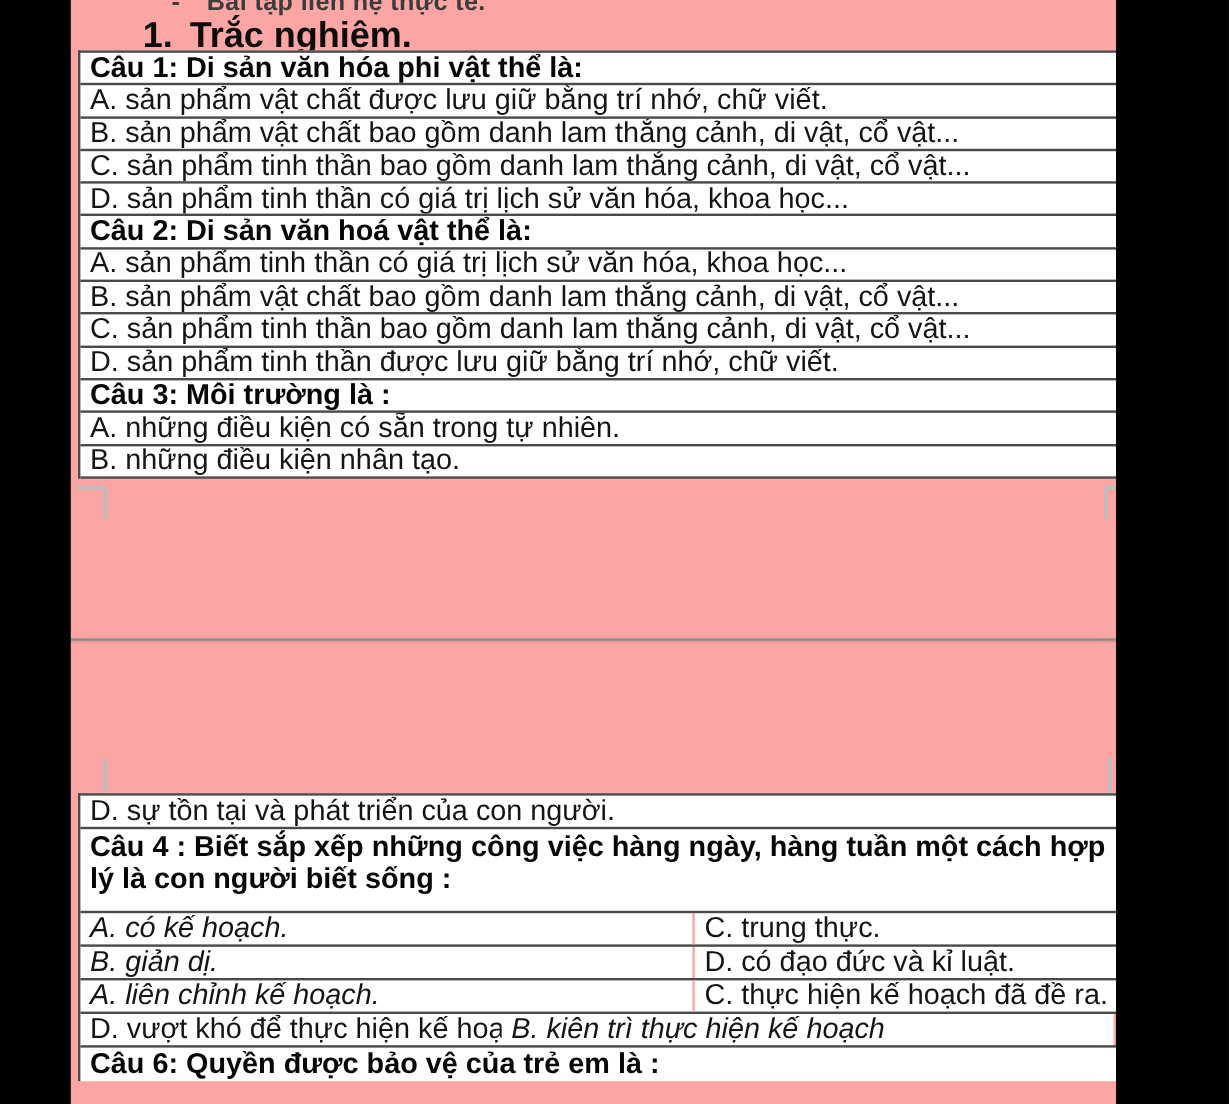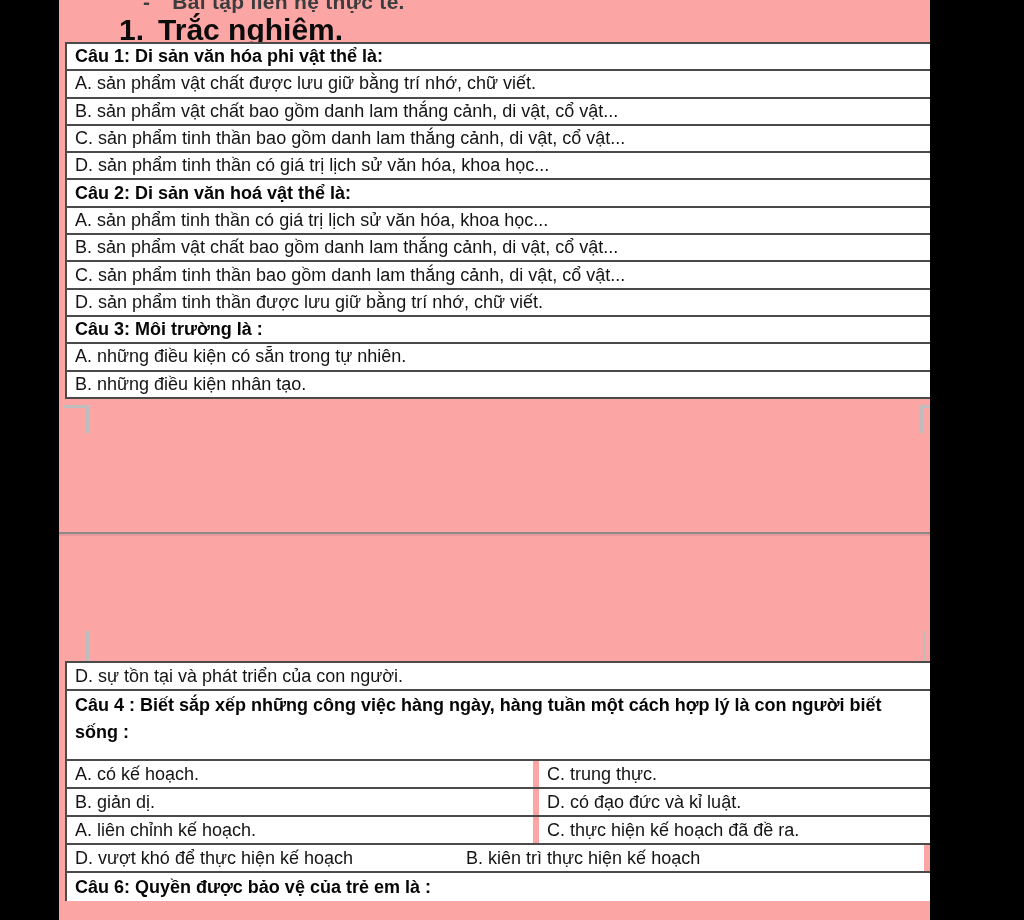--- a/index.html
+++ b/index.html
@@ -31,35 +31,35 @@
   .qtable{
     position:absolute;left:6px;width:865px;
     border-top:2px solid #4a4a4a;border-left:2px solid #4a4a4a;
     box-sizing:border-box;background:#fff;
   }
   .qtable-1{top:42px;}
   .qtable-2{top:661px;}
   .row{
     box-sizing:border-box;height:27.3px;border-bottom:2px solid #4a4a4a;
     display:flex;align-items:center;padding-left:8px;
-    font-size:18px;color:#141414;overflow:hidden;white-space:nowrap;
+    font-size:24px;color:#141414;overflow:hidden;white-space:nowrap;
   }
   .qtable-2 .row{height:28px;}
   .row.hdr{font-weight:bold;color:#060606;}
   .row.tall{
     height:70px;display:block;white-space:normal;line-height:27px;
     padding-top:1px;padding-right:2px;
   }
   .row.pair{padding-left:0;}
   .row.clipped{border-bottom:none;height:28px;}
   .cell{
     box-sizing:border-box;height:100%;display:flex;align-items:center;
     padding-left:8px;overflow:hidden;white-space:nowrap;
   }
-  .cell-left{width:472px;border-right:6px solid #fca5a5;}
+  .cell-left{width:512px;border-right:2px solid #fca5a5;font-style:italic;}
   .cell-right{flex:1;}
   
   .corner-mark{position:absolute;box-sizing:border-box;}
   .mark-p1-left{
     left:5px;top:405px;width:25px;height:28px;
     border-top:3px solid #bdbdbd;border-right:3px solid #bdbdbd;
   }
   .mark-p1-right{
     left:861px;top:405px;width:10px;height:28px;
     border-top:3px solid #bdbdbd;border-left:3px solid #bdbdbd;

